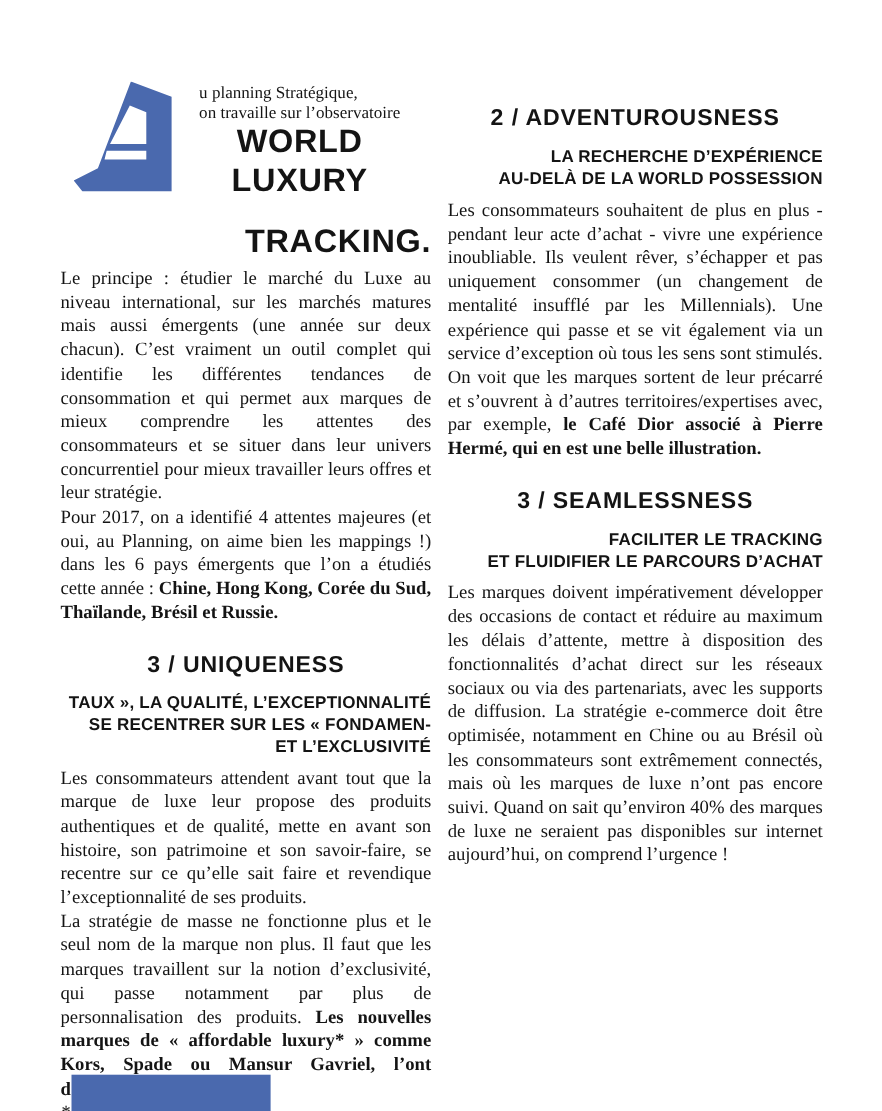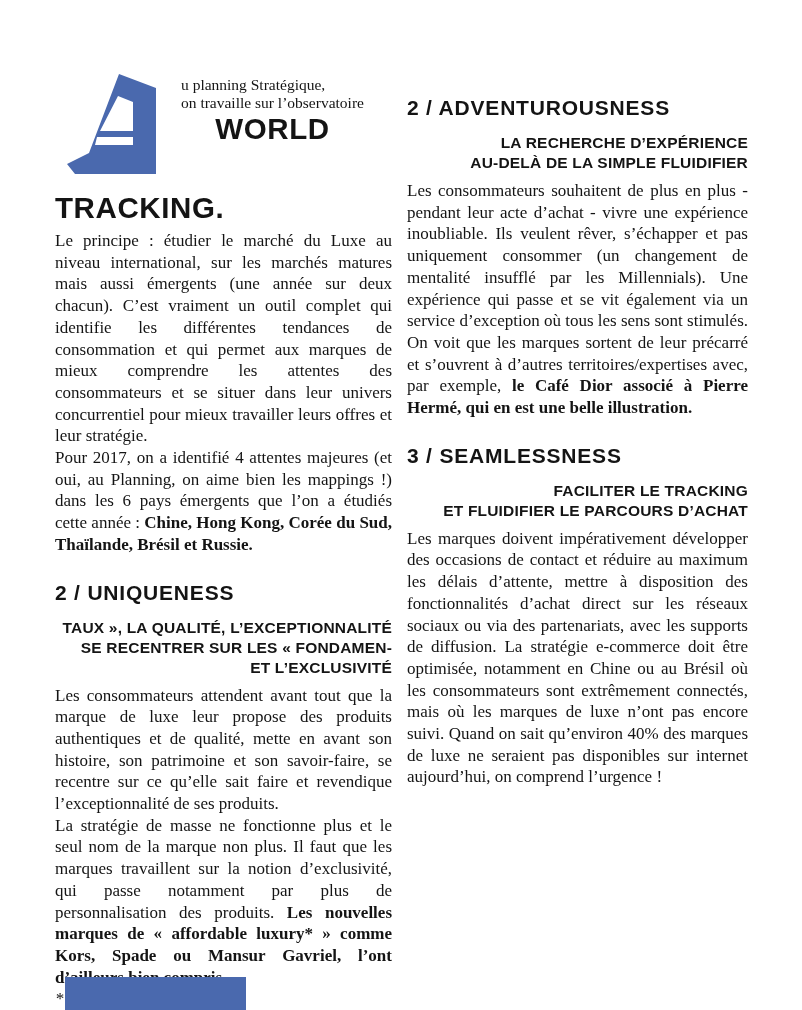--- a/index.html
+++ b/index.html
@@ -10,23 +10,23 @@
   .col-right{left:407px;top:95px;width:341px;}
   p{margin:0;}
   .b{font-weight:bold;}
   .masthead{position:relative;height:120px;text-align:left;}
   .logo-a{position:absolute;left:12px;top:4px;}
   .mast-right{position:absolute;left:126px;top:6px;}
   .lead-in{font-size:15.5px;line-height:17.5px;text-align:left;}
   .mast-title{font-family:"Liberation Sans",sans-serif;font-weight:bold;font-size:29.5px;
               line-height:36px;letter-spacing:0.6px;text-align:center;}
   .tracking{font-family:"Liberation Sans",sans-serif;font-weight:bold;font-size:29.5px;
-            line-height:36px;letter-spacing:0.6px;text-align:left;margin:0 0 4px 0;}
+            line-height:36px;letter-spacing:0.6px;text-align:right;margin:12px 0 4px 0;}
   .sec-heading{font-family:"Liberation Sans",sans-serif;font-weight:bold;font-size:21px;
-               line-height:26px;letter-spacing:0.8px;text-align:left;margin:24px 0 12px 0;}
+               line-height:26px;letter-spacing:0.8px;text-align:center;margin:24px 0 12px 0;}
   .section:first-child .sec-heading{margin-top:0;}
   .sec-sub{font-family:"Liberation Sans",sans-serif;font-weight:bold;font-size:15.5px;
            line-height:20px;letter-spacing:0.2px;text-align:right;margin:0 0 7px 0;}
   .footnote{font-style:italic;text-align:left;}
   .bottom-bar{position:absolute;left:65px;top:977px;width:181px;height:33px;background:#4a69ae;}
 </style>
 </head>
 <body>
 
 <div class="page">
@@ -38,52 +38,53 @@
         <svg width="92" height="100" viewBox="0 0 92 100" aria-hidden="true">
           <path fill="#4a69ae" fill-rule="evenodd" d="M52 0 L89 14 L89 100 L8 100 L0 90 L22 79 Z
                    M51 22 L33 57 L66 57 L66 28 Z
                    M30 63 L66 63 L66 71 L28 71 Z"></path>
         </svg>
       </span>
       <div class="mast-right">
         <div class="lead-in">u planning Stratégique,</div>
         <div class="lead-in">on travaille sur l’observatoire</div>
         <div class="mast-title">WORLD</div>
+        <div class="mast-title">LUXURY</div>
       </div>
     </div>
     <div class="tracking">TRACKING.</div>
 
     <div>
         <p><span>Le principe : étudier le marché du Luxe au niveau international, sur les marchés matures mais aussi émergents (une année sur deux chacun). C’est vraiment un outil complet qui identifie les différentes tendances de consommation et qui permet aux marques de mieux comprendre les attentes des consommateurs et se situer dans leur univers concurrentiel pour mieux travailler leurs offres et leur stratégie.</span></p>
         <p><span>Pour 2017, on a identifié 4 attentes majeures (et oui, au Planning, on aime bien les mappings !) dans les 6 pays émergents que l’on a étudiés cette année : </span><span class="b">Chine, Hong Kong, Corée du Sud, Thaïlande, Brésil et Russie.</span></p>
       </div>
 
     <div class="section">
-      <div class="sec-heading">2 / UNIQUENESS</div>
+      <div class="sec-heading">3 / UNIQUENESS</div>
       <div class="sec-sub">
           <div>TAUX », LA QUALITÉ, L’EXCEPTIONNALITÉ</div>
           <div>SE RECENTRER SUR LES « FONDAMEN-</div>
           <div>ET L’EXCLUSIVITÉ</div>
         </div>
       <div>
           <p><span>Les consommateurs attendent avant tout que la marque de luxe leur propose des produits authentiques et de qualité, mette en avant son histoire, son patrimoine et son savoir-faire, se recentre sur ce qu’elle sait faire et revendique l’exceptionnalité de ses produits.</span></p>
           <p><span>La stratégie de masse ne fonctionne plus et le seul nom de la marque non plus. Il faut que les marques travaillent sur la notion d’exclusivité, qui passe notamment par plus de personnalisation des produits. </span><span class="b">Les nouvelles marques de « affordable luxury* » comme Kors, Spade ou Mansur Gavriel, l’ont d’ailleurs bien compris.</span></p>
         </div>
       <div class="footnote">* Luxe abordable</div>
     </div>
 
   </div>
 
   <div class="col col-right">
 
     <div class="section">
       <div class="sec-heading">2 / ADVENTUROUSNESS</div>
       <div class="sec-sub">
           <div>LA RECHERCHE D’EXPÉRIENCE</div>
-          <div>AU-DELÀ DE LA SIMPLE FLUIDIFIER</div>
+          <div>AU-DELÀ DE LA WORLD POSSESSION</div>
         </div>
       <div>
           <p><span>Les consommateurs souhaitent de plus en plus - pendant leur acte d’achat - vivre une expérience inoubliable. Ils veulent rêver, s’échapper et pas uniquement consommer (un changement de mentalité insufflé par les Millennials). Une expérience qui passe et se vit également via un service d’exception où tous les sens sont stimulés. On voit que les marques sortent de leur précarré et s’ouvrent à d’autres territoires/expertises avec, par exemple, </span><span class="b">le Café Dior associé à Pierre Hermé, qui en est une belle illustration.</span></p>
         </div>
     </div>
 
     <div class="section">
       <div class="sec-heading">3 / SEAMLESSNESS</div>
       <div class="sec-sub">
           <div>FACILITER LE TRACKING</div>

